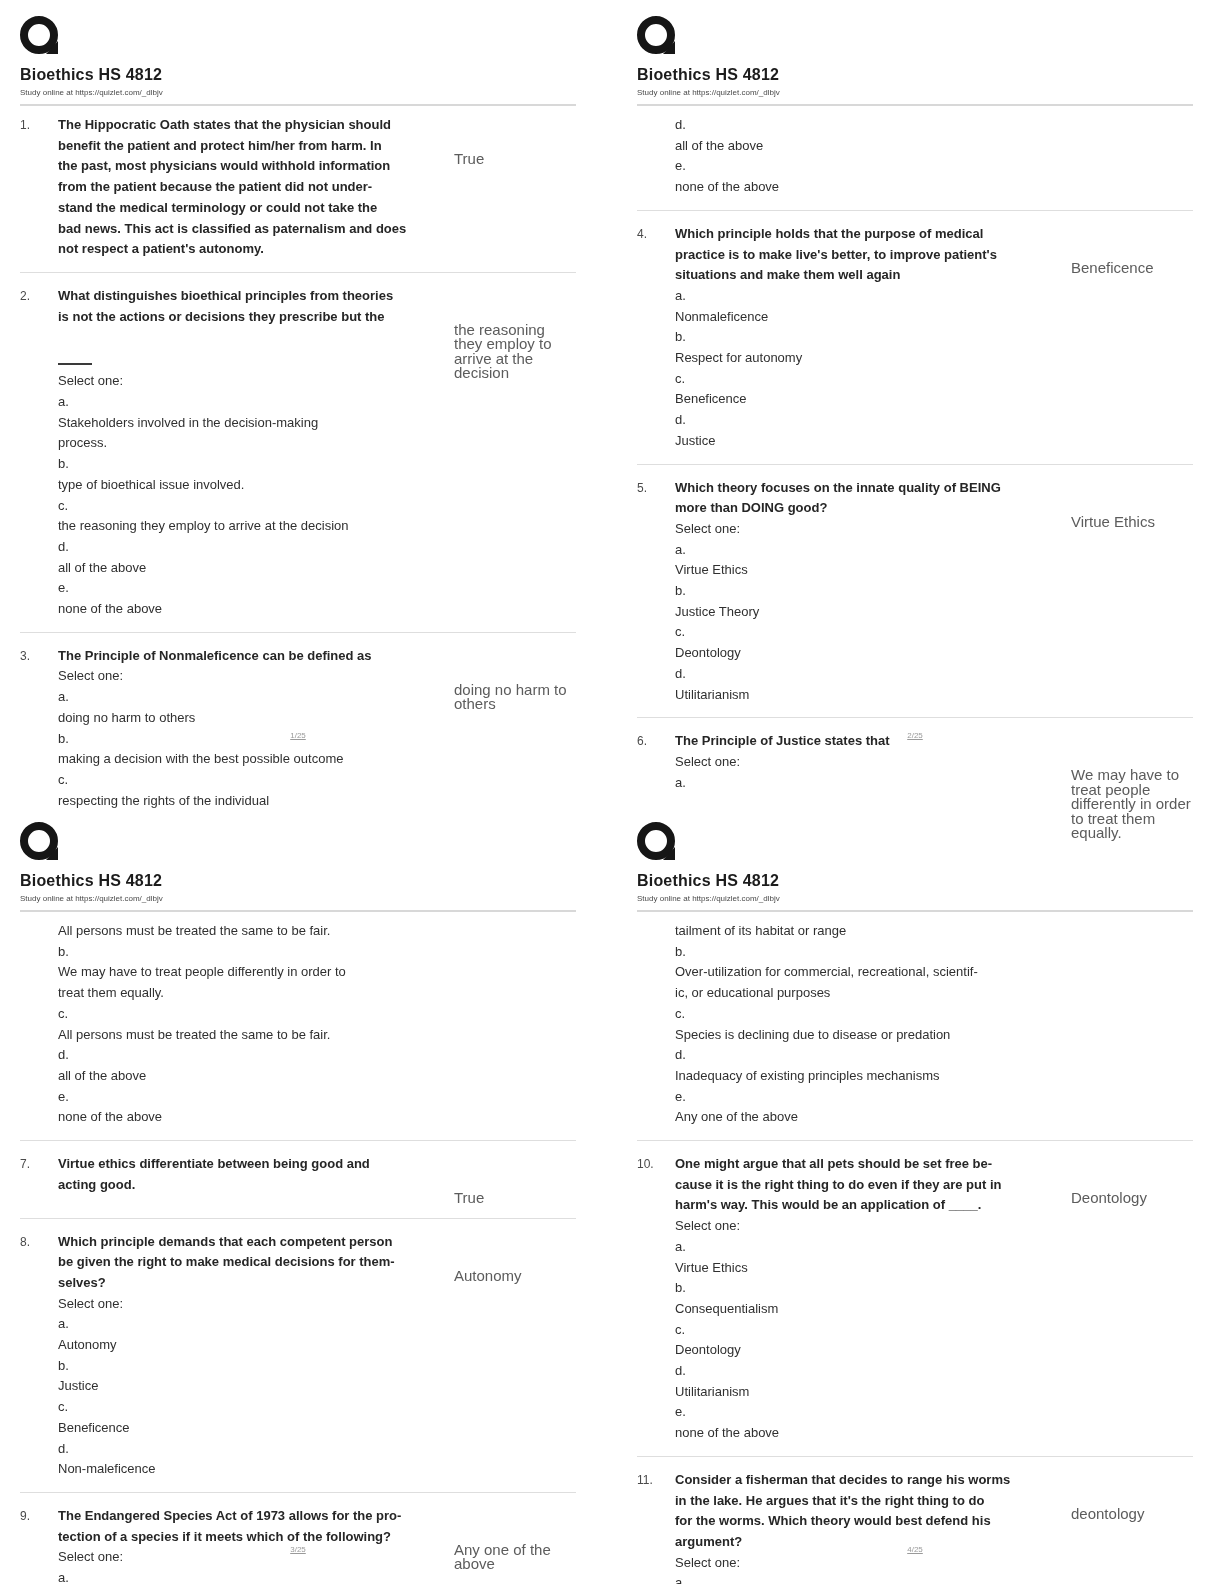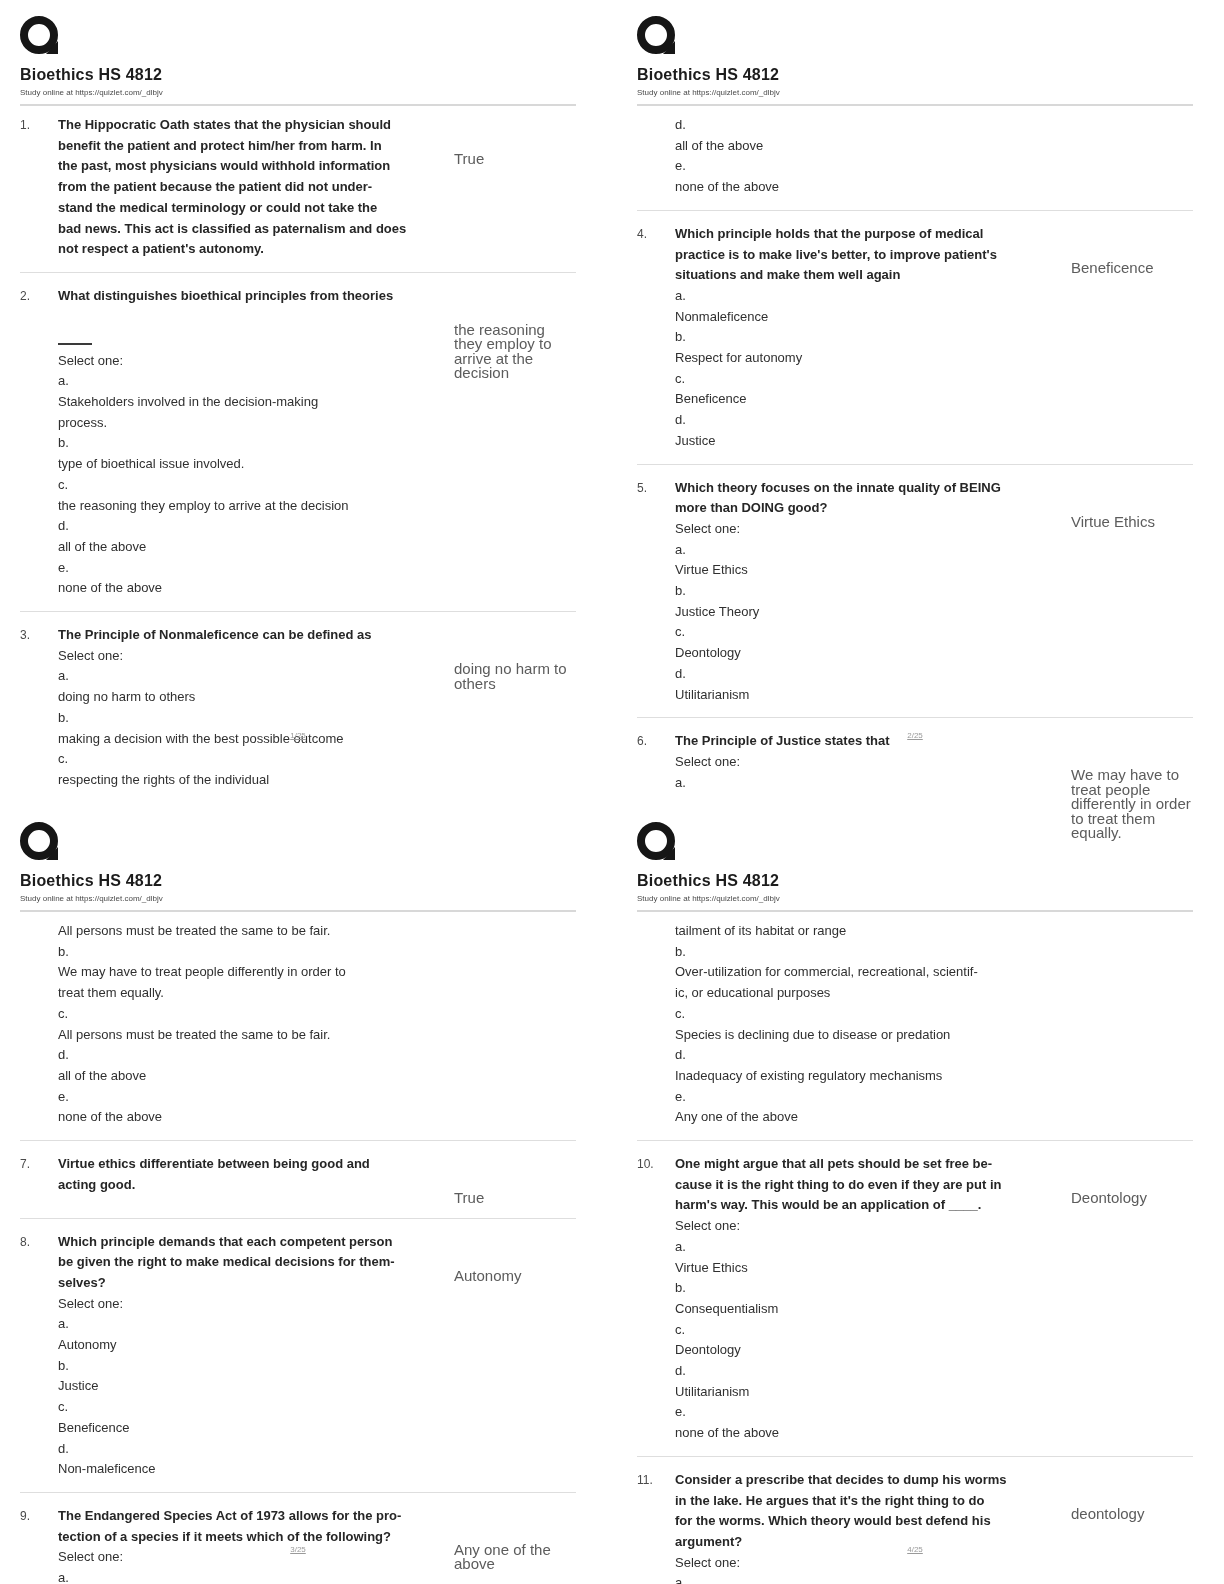--- a/index.html
+++ b/index.html
@@ -49,20 +49,21 @@
           <div class="ln b">bad news. This act is classified as paternalism and does</div>
           <div class="ln b">not respect a patient's autonomy.</div>
         </div>
         <div class="ans">True</div>
       </div>
       <div class="sep"></div>
       <div class="block">
         <div class="qnum">2.</div>
         <div class="qbody">
           <div class="ln b">What distinguishes bioethical principles from theories</div>
+          <div class="ln b">is not the actions or decisions they prescribe but the</div>
           <div class="uline"></div>
           <div class="ln">Select one:</div>
           <div class="ln">a.</div>
           <div class="ln">Stakeholders involved in the decision-making</div>
           <div class="ln">process.</div>
           <div class="ln">b.</div>
           <div class="ln">type of bioethical issue involved.</div>
           <div class="ln">c.</div>
           <div class="ln">the reasoning they employ to arrive at the decision</div>
           <div class="ln">d.</div>
@@ -240,21 +241,21 @@
       <div class="block">
         <div class="qnum"></div>
         <div class="qbody">
           <div class="ln">tailment of its habitat or range</div>
           <div class="ln">b.</div>
           <div class="ln">Over-utilization for commercial, recreational, scientif-</div>
           <div class="ln">ic, or educational purposes</div>
           <div class="ln">c.</div>
           <div class="ln">Species is declining due to disease or predation</div>
           <div class="ln">d.</div>
-          <div class="ln">Inadequacy of existing regulatory mechanisms</div>
+          <div class="ln">Inadequacy of existing principles mechanisms</div>
           <div class="ln">e.</div>
           <div class="ln">Any one of the above</div>
         </div>
         <div class="ans"></div>
       </div>
       <div class="sep"></div>
       <div class="block">
         <div class="qnum">10.</div>
         <div class="qbody">
           <div class="ln b">One might argue that all pets should be set free be-</div>
@@ -271,21 +272,21 @@
           <div class="ln">Utilitarianism</div>
           <div class="ln">e.</div>
           <div class="ln">none of the above</div>
         </div>
         <div class="ans">Deontology</div>
       </div>
       <div class="sep"></div>
       <div class="block">
         <div class="qnum">11.</div>
         <div class="qbody">
-          <div class="ln b">Consider a prescribe that decides to dump his worms</div>
+          <div class="ln b">Consider a fisherman that decides to range his worms</div>
           <div class="ln b">in the lake. He argues that it's the right thing to do</div>
           <div class="ln b">for the worms. Which theory would best defend his</div>
           <div class="ln b">argument?</div>
           <div class="ln">Select one:</div>
           <div class="ln">a.</div>
         </div>
         <div class="ans">deontology</div>
       </div>
     </div>
   <div class="footer">4/25</div>

